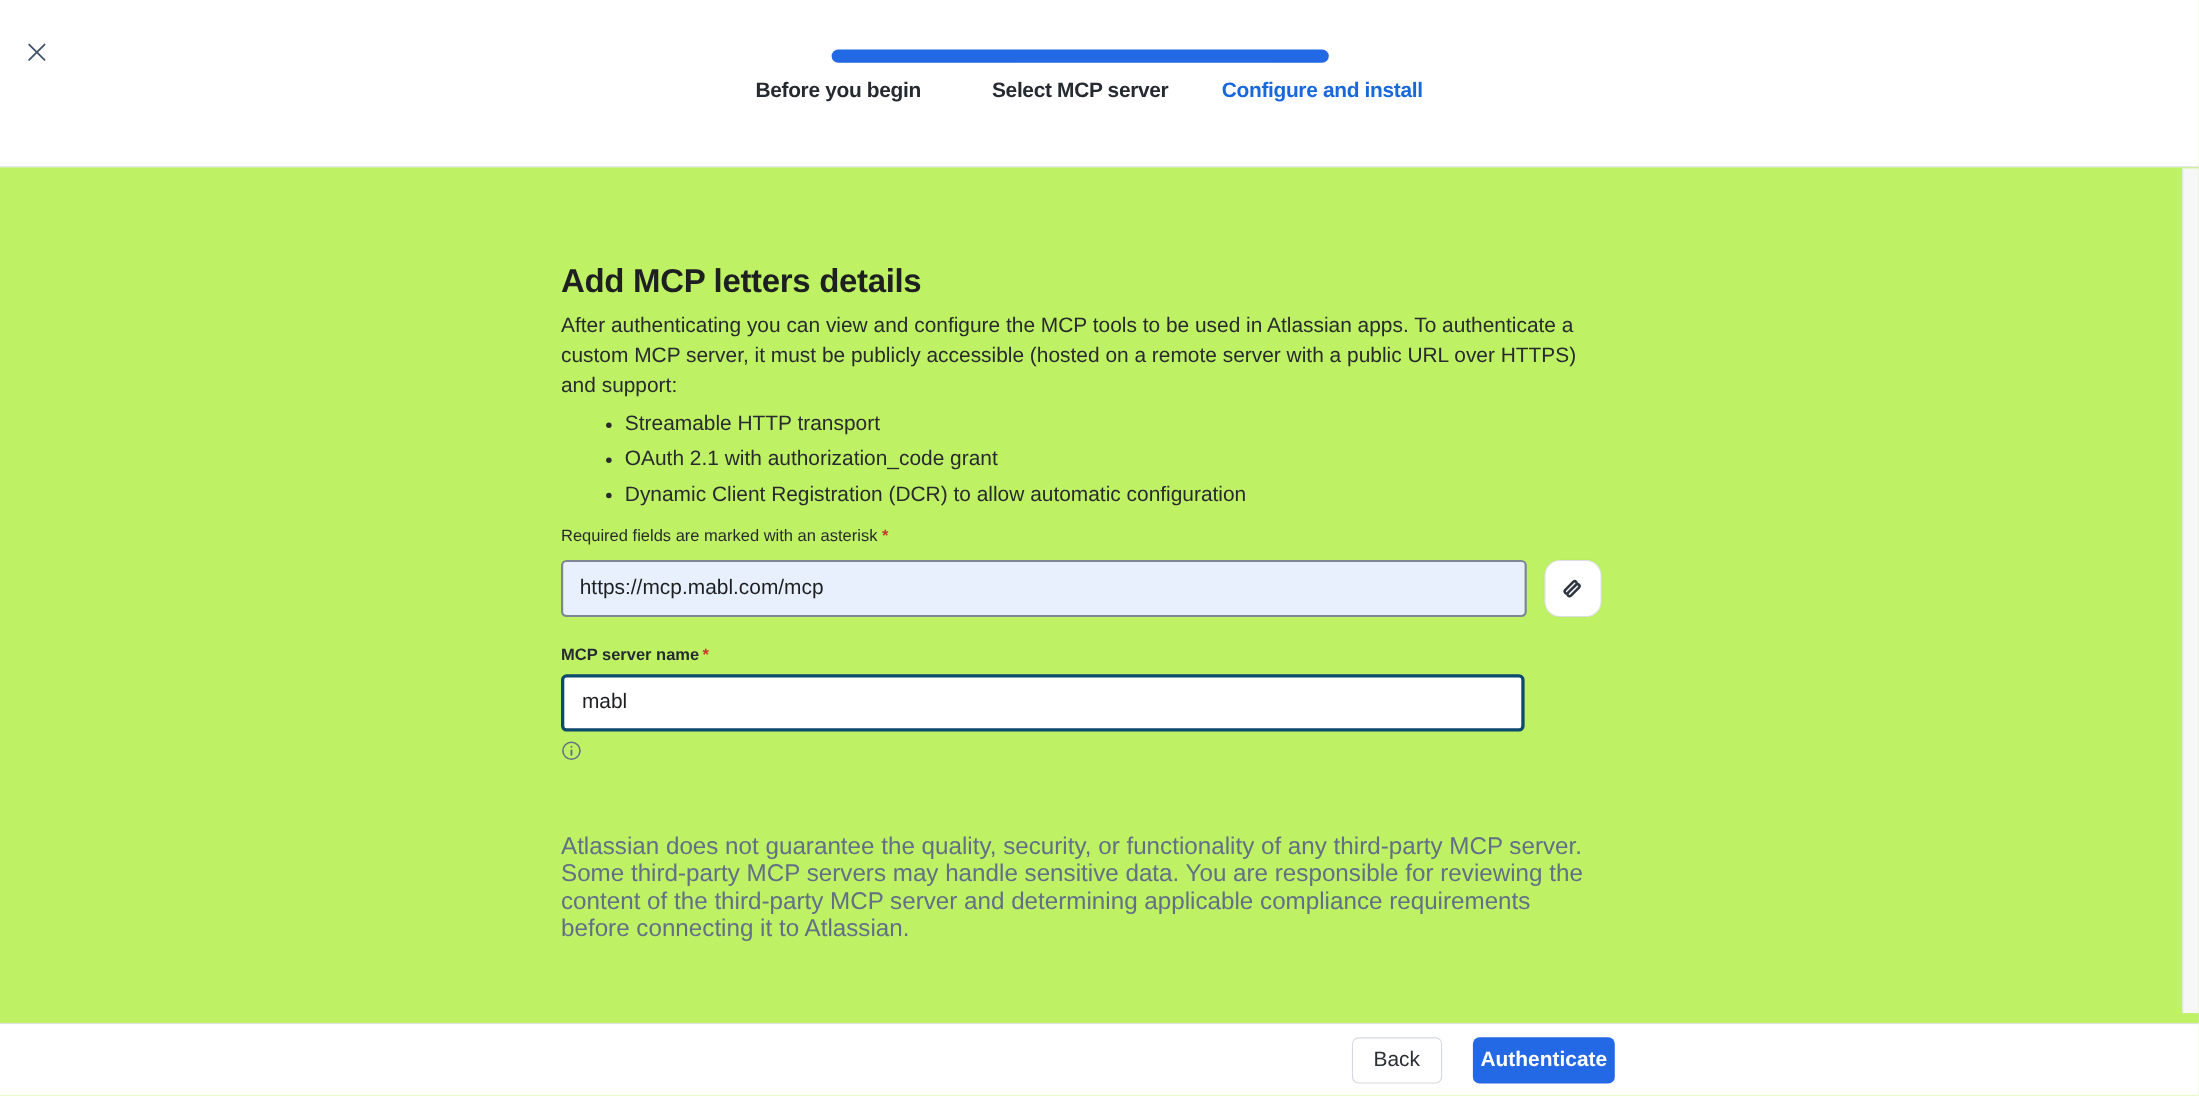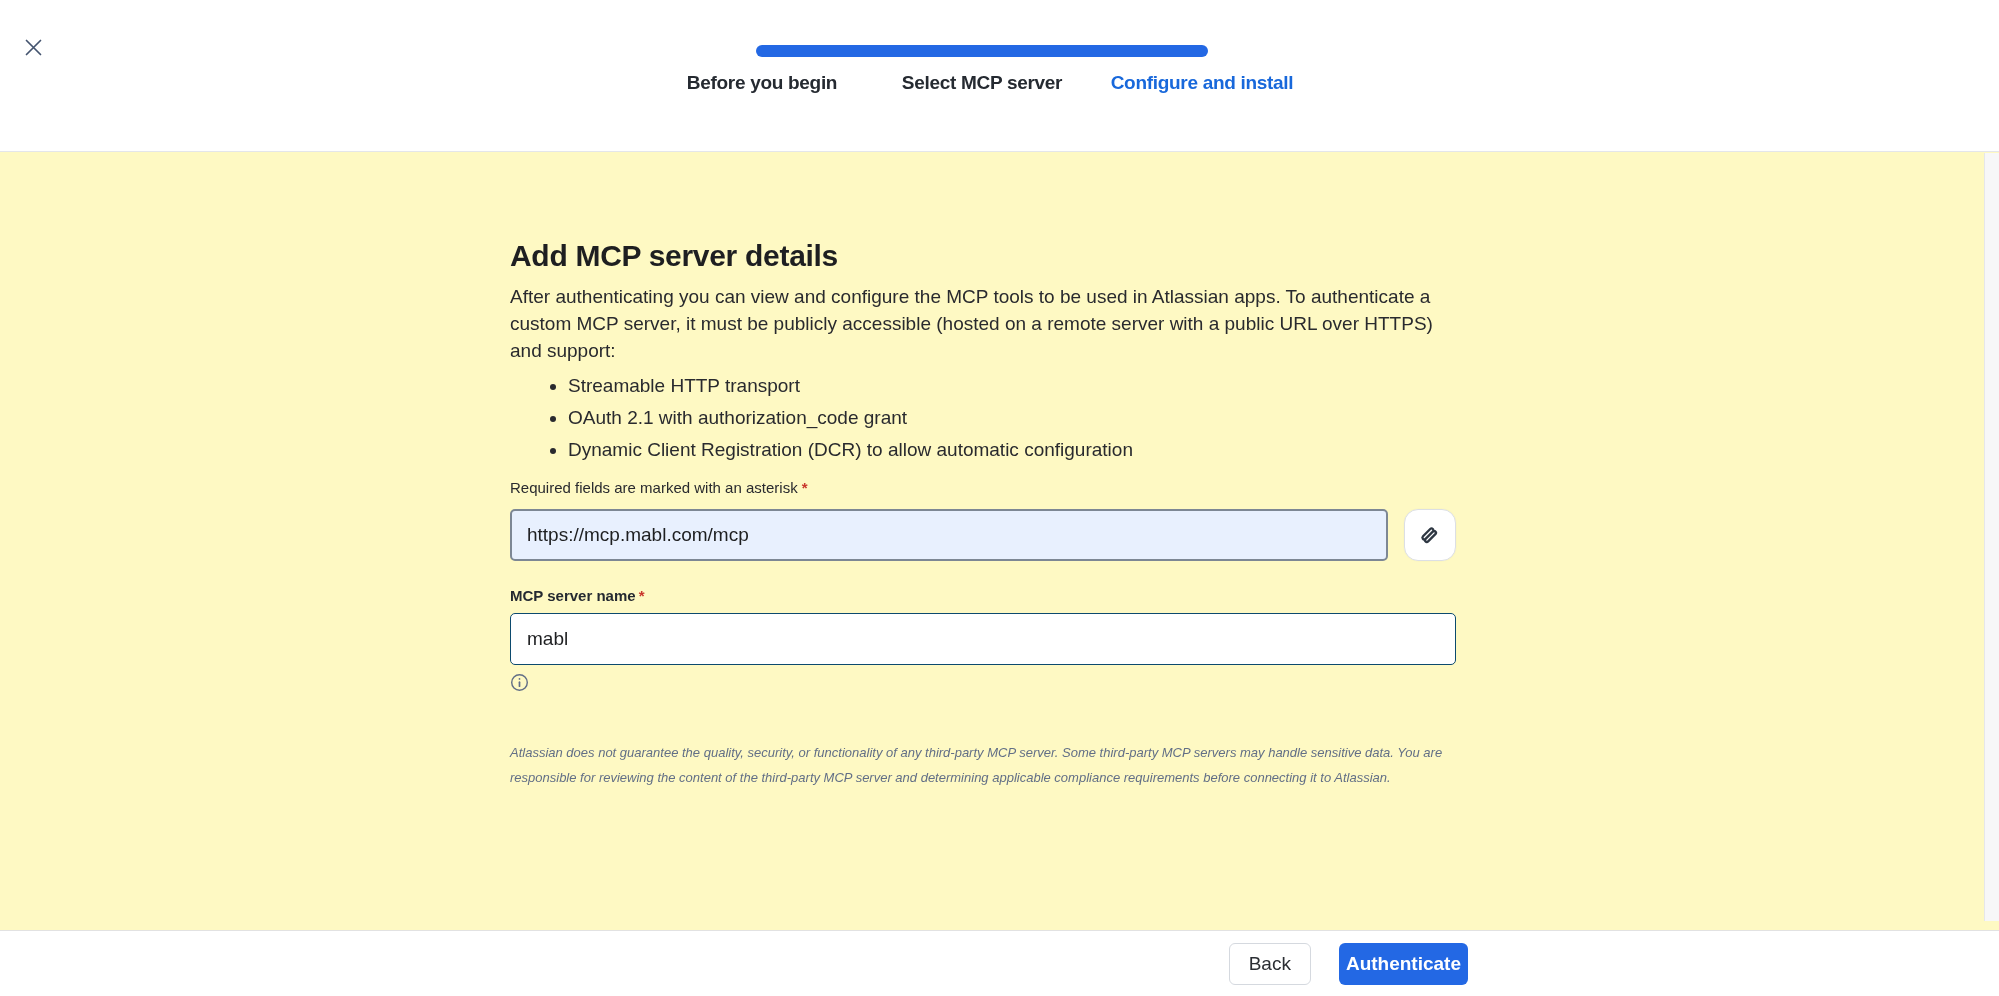--- a/index.html
+++ b/index.html
@@ -1,18 +1,18 @@
 <!DOCTYPE html>
 <html><head>
 <meta charset="utf-8">
 <style>
   * { margin:0; padding:0; box-sizing:border-box; }
   html,body { background:#ffffff; }
   .screen {
-    position:relative; width:1999px; height:996px; background:#fef9c3;
+    position:relative; width:1999px; height:996px; background:#bef264;
     font-family:"Liberation Sans", sans-serif; color:#1E1F21; overflow:hidden;
   }
 
   
   .modal-header {
     position:absolute; top:0; left:0; right:0; height:152px;
     background:#ffffff; border-bottom:1px solid #E4E6EA;
   }
   .close-btn {
     position:absolute; left:18px; top:34px; width:30px; height:30px;
@@ -42,32 +42,32 @@
 
   .field-label { margin-top:26px; font-size:15px; line-height:18px; font-weight:700; color:#252A31; }
   .field-label .asterisk { margin-left:3px; font-size:15px; }
 
   .url-row { margin-top:8px; display:flex; align-items:center; gap:16px; }
   input.text-input {
     height:52px; border-radius:5px; padding:0 15px; font-size:19px;
     font-family:"Liberation Sans", sans-serif; color:#1E1F21; outline:none;
   }
   input.url-input { width:882px; background:#E8F0FE; border:2px solid #7D8794; }
-  input.name-input { margin-top:8px; width:946px; background:#ffffff; border:1px solid #0c4a6e;padding-left:16px; }
+  input.name-input { margin-top:8px; width:876px; background:#ffffff; border:3px solid #0c4a6e;padding-left:16px; }
 
   .logo-tile {
     width:52px; height:52px; border:1px solid #DCDFE4; border-radius:14px;
     background:#ffffff; display:flex; align-items:center; justify-content:center;
     box-shadow:0 0 0 1px rgba(0,0,0,0.01);
   }
 
   .helper-row { margin-top:8px; display:flex; align-items:center; gap:7px;
     font-size:17px; line-height:24px; color:#626F86; }
 
-  .disclaimer { margin-top:48px; width:946px; font-size:13px; line-height:25px; color:#626F86;font-style:italic; }
+  .disclaimer { margin-top:64px; width:946px; font-size:22px; line-height:25px; color:#626F86; }
 
   
   .scrollbar-track {
     position:absolute; right:0; top:153px; width:15px; height:768px;
     background:#F7F7F8; border-left:1px solid #E6E7E9;
   }
 
   
   .modal-footer {
     position:absolute; left:0; right:0; bottom:0; height:66px;
@@ -100,21 +100,21 @@
       <div class="progress-bar"></div>
       <div class="step-labels">
         <div class="step-label">Before you begin</div>
         <div class="step-label">Select MCP server</div>
         <div class="step-label current">Configure and install</div>
       </div>
     </div>
   </div>
 
   <div class="modal-body">
-    <h1 class="page-title">Add MCP server details</h1>
+    <h1 class="page-title">Add MCP letters details</h1>
 
     <p class="intro">After authenticating you can view and configure the MCP tools to be used in Atlassian apps. To authenticate a custom MCP server, it must be publicly accessible (hosted on a remote server with a public URL over HTTPS) and support:</p>
 
     <ul class="req-list">
       <li>Streamable HTTP transport</li>
       <li>OAuth 2.1 with authorization_code grant</li>
       <li>Dynamic Client Registration (DCR) to allow automatic configuration</li>
     </ul>
 
     <p class="required-note"><span>Required fields are marked with an asterisk</span> <span class="asterisk">*</span></p>

